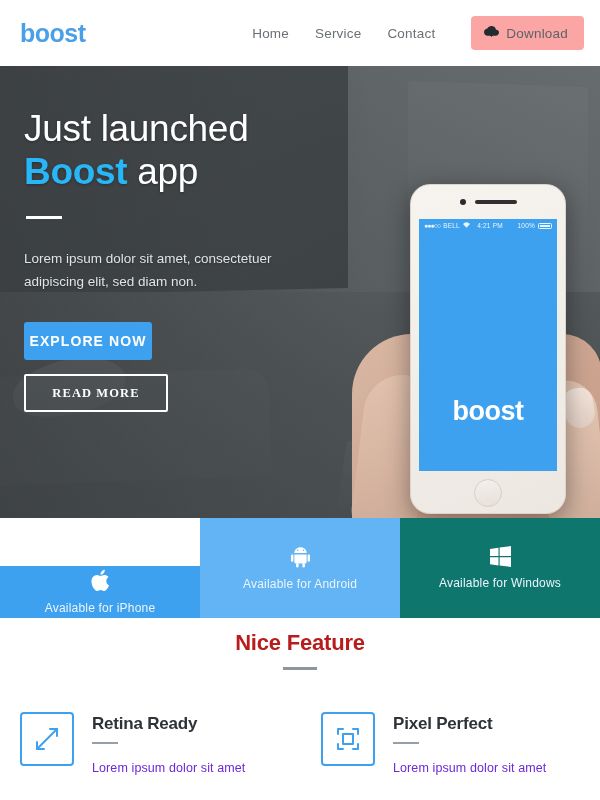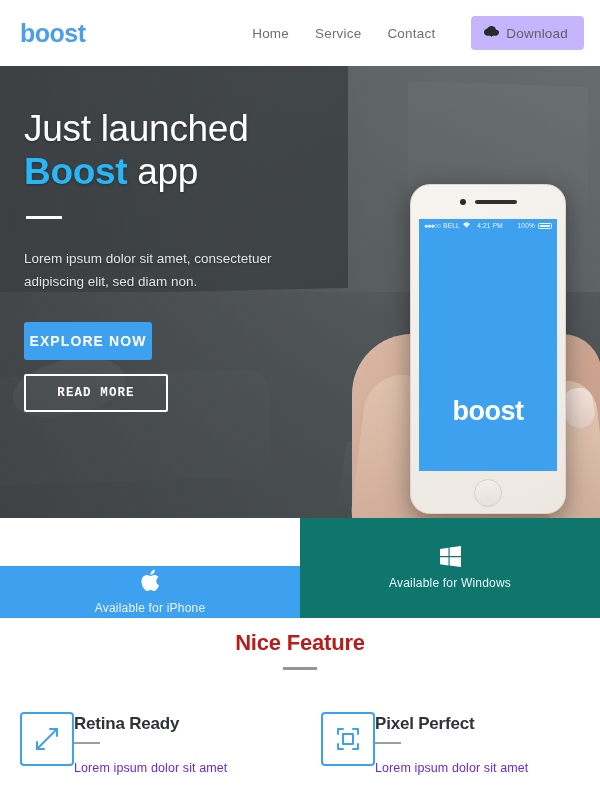--- a/index.html
+++ b/index.html
@@ -33,21 +33,21 @@
   .nav-link {
     font-size:13.5px;
     color:#6b7075;
     text-decoration:none;
     letter-spacing:0.2px;
   }
   .dl-btn {
     display:flex;
     align-items:center;
     gap:7px;
-    background:#c4b5fd;
+    background:#fca5a5;
     border:none;
     border-radius:4px;
     padding:9px 16px 9px 13px;
     margin-left:10px;
     cursor:pointer;
     font-family:inherit;
   }
   .dl-btn .dl-label {
     font-size:13.5px;
     color:#5d6368;
@@ -158,21 +158,21 @@
     cursor:pointer;
   }
   .btn-ghost {
     display:block;
     margin-top:14px;
     width:144px; height:38px;
     background:transparent;
     border:2px solid #ffffff;
     border-radius:2px;
     color:#ffffff;
-    font-family:Liberation Mono, monospace;
+    font-family:Liberation Serif, serif;
     font-size:12.5px; font-weight:bold;
     letter-spacing:1.1px;
     cursor:pointer;
   }
 
   
   .phone-wrap {
     position:absolute;
     right:28px; top:118px;
     width:168px; height:400px;
@@ -327,20 +327,21 @@
   }
   .feat-grid {
     display:flex;
     margin-top:42px;
     padding:0 20px;
     gap:42px;
   }
   .feat {
     flex:1;
     display:flex;
+    gap:18px;
     align-items:flex-start;
   }
   .feat-icon {
     flex:0 0 auto;
     width:54px; height:54px;
     border:2px solid #3ea1ef;
     border-radius:4px;
     display:flex; align-items:center; justify-content:center;
     color:#3ea1ef;
   }
@@ -448,20 +449,35 @@
 <section class="platforms">
   <div class="plat" style="background:#3ea1ef;margin-top:48px;">
     <span class="plat-icon">
       <svg width="20" height="23" viewBox="0 0 20 23" fill="#ffffff">
         <path d="M16.3 12.1c0-2.7 2.2-4 2.3-4.1-1.3-1.8-3.2-2.1-3.9-2.1-1.7-.2-3.3 1-4.1 1-.9 0-2.2-1-3.6-1-1.8 0-3.6 1.1-4.5 2.7C.5 11.9 1.9 16.7 3.7 19.3c.9 1.3 2 2.7 3.4 2.7 1.3-.1 1.9-.9 3.5-.9s2.1.9 3.6.8c1.5 0 2.4-1.3 3.3-2.6 1.1-1.5 1.5-2.9 1.5-3-.1 0-2.8-1.1-2.7-4.2z"></path>
         <path d="M13.7 4.1c.7-.9 1.2-2.1 1.1-3.4-1.1 0-2.4.7-3.2 1.7-.7.8-1.3 2.1-1.1 3.3 1.2.1 2.5-.6 3.2-1.6z"></path>
       </svg>
     </span>
     <span class="plat-label">Available for iPhone</span>
   </div>
+  <div class="plat" style="background:#63b4f4;">
+    <span class="plat-icon">
+      <svg width="21" height="22" viewBox="0 0 22 22" fill="#ffffff">
+        <path d="M4.6 8.4h12.8v8.2a1.2 1.2 0 01-1.2 1.2H5.8a1.2 1.2 0 01-1.2-1.2V8.4z"></path>
+        <rect x="1" y="8.4" width="2.6" height="7.6" rx="1.3"></rect>
+        <rect x="18.4" y="8.4" width="2.6" height="7.6" rx="1.3"></rect>
+        <rect x="6.4" y="17.3" width="2.6" height="4.7" rx="1.3"></rect>
+        <rect x="13" y="17.3" width="2.6" height="4.7" rx="1.3"></rect>
+        <path d="M11 0.8c3.6 0 6.5 2.6 6.5 5.9H4.5C4.5 3.4 7.4.8 11 .8z"></path>
+        <circle cx="8" cy="4" r="0.8" fill="#63b4f4"></circle>
+        <circle cx="14" cy="4" r="0.8" fill="#63b4f4"></circle>
+      </svg>
+    </span>
+    <span class="plat-label">Available for Android</span>
+  </div>
   <div class="plat" style="background:#0f766e;">
     <span class="plat-icon">
       <svg width="21" height="21" viewBox="0 0 22 22" fill="#ffffff">
         <path d="M0 3.1l8.9-1.2v8.6H0zM10.1 1.7L22 0v10.5H10.1zM0 11.7h8.9v8.6L0 19.1zM10.1 11.7H22V22l-11.9-1.6z"></path>
       </svg>
     </span>
     <span class="plat-label">Available for Windows</span>
   </div>
 </section>
 

